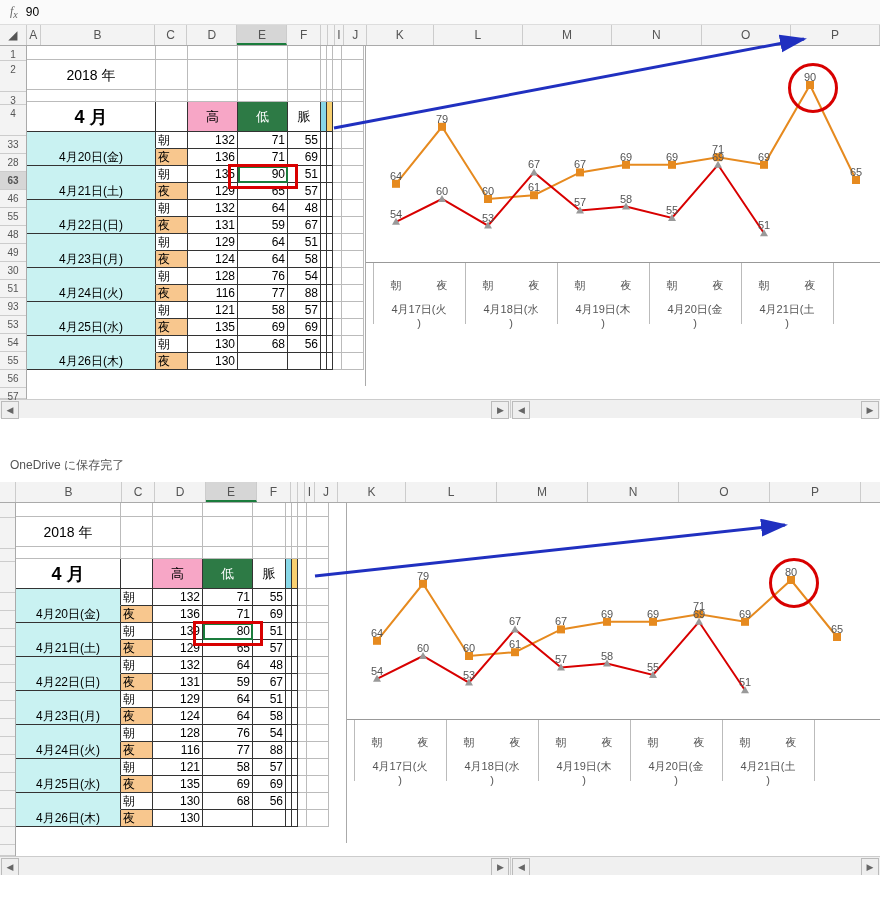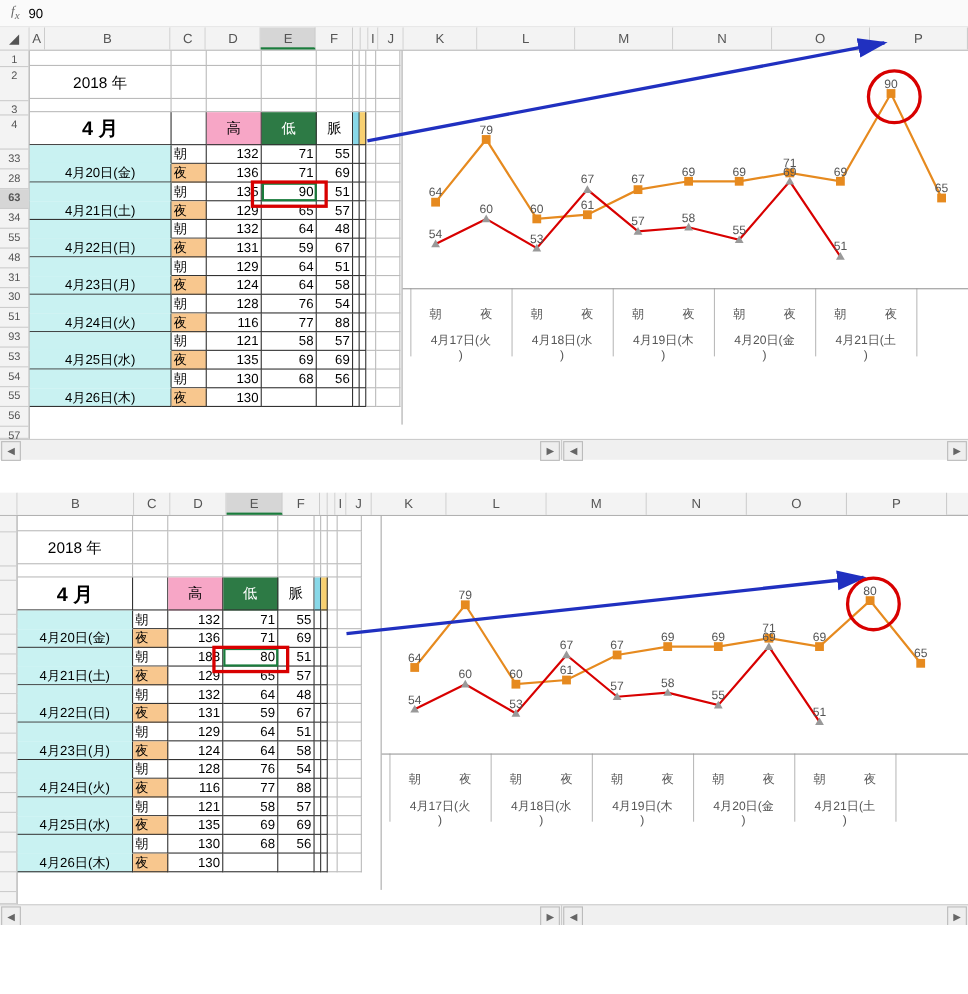--- a/index.html
+++ b/index.html
@@ -81,24 +81,24 @@
 
     <div class="body">
       <div class="rowhdrs">
         <div class="rh" style="height:14px">1</div>
         <div class="rh big">2</div>
         <div class="rh" style="height:12px">3</div>
         <div class="rh big">4</div>
         <div class="rh">33</div>
         <div class="rh">28</div>
         <div class="rh sel">63</div>
-        <div class="rh">34</div>
+        <div class="rh">46</div>
         <div class="rh">55</div>
         <div class="rh">48</div>
-        <div class="rh">31</div>
+        <div class="rh">49</div>
         <div class="rh">30</div>
         <div class="rh">51</div>
         <div class="rh">93</div>
         <div class="rh">53</div>
         <div class="rh">54</div>
         <div class="rh">55</div>
         <div class="rh">56</div>
         <div class="rh" style="height:10px">57</div>
       </div>
 
@@ -391,20 +391,23 @@
       <div class="sright">
           <div class="sbtn" style="left:1px">◀</div>
           <div class="sbtn" style="right:1px">▶</div>
         </div>
     </div>
   </div>
 
   <div class="gap"></div>
 
   <div class="pane">
+    <div class="saved">
+      <span>OneDrive に保存完了</span>
+    </div>
 
     <div class="chdr">
       <div class="ccell" style="width:15px"></div>
       <div class="ccell" style="width:105px">B</div>
       <div class="ccell" style="width:32px">C</div>
       <div class="ccell" style="width:50px">D</div>
       <div class="ccell sel" style="width:50px">E</div>
       <div class="ccell" style="width:33px">F</div>
       <div class="ccell" style="width:6px"></div>
       <div class="ccell" style="width:6px"></div>
@@ -504,21 +507,21 @@
             <div class="gc num " style="width:50px;line-height:17px">71</div>
             <div class="gc num" style="width:33px;line-height:17px">69</div>
             <div class="gc" style="width:6px"></div>
             <div class="gc" style="width:6px"></div>
             <div class="gc bthin" style="width:9px"></div>
             <div class="gc bthin" style="width:22px"></div>
           </div>
           <div class="grow">
             <div class="gc " style="width:105px;background:#c9f2f2;border-bottom-color:#c9f2f2;font-size:12px;line-height:17px;text-align:center"></div>
             <div class="gc ampm " style="width:32px;line-height:17px">朝</div>
-            <div class="gc num" style="width:50px;line-height:17px">188</div>
+            <div class="gc num" style="width:50px;line-height:17px">139</div>
             <div class="gc num sel-cell" style="width:50px;line-height:17px">80</div>
             <div class="gc num" style="width:33px;line-height:17px">51</div>
             <div class="gc" style="width:6px"></div>
             <div class="gc" style="width:6px"></div>
             <div class="gc bthin" style="width:9px"></div>
             <div class="gc bthin" style="width:22px"></div>
           </div>
           <div class="grow">
             <div class="gc date" style="width:105px;border-bottom-color:#333;font-size:12px;line-height:17px;text-align:center">4月21日(土)</div>
             <div class="gc ampm evening" style="width:32px;line-height:17px">夜</div>

